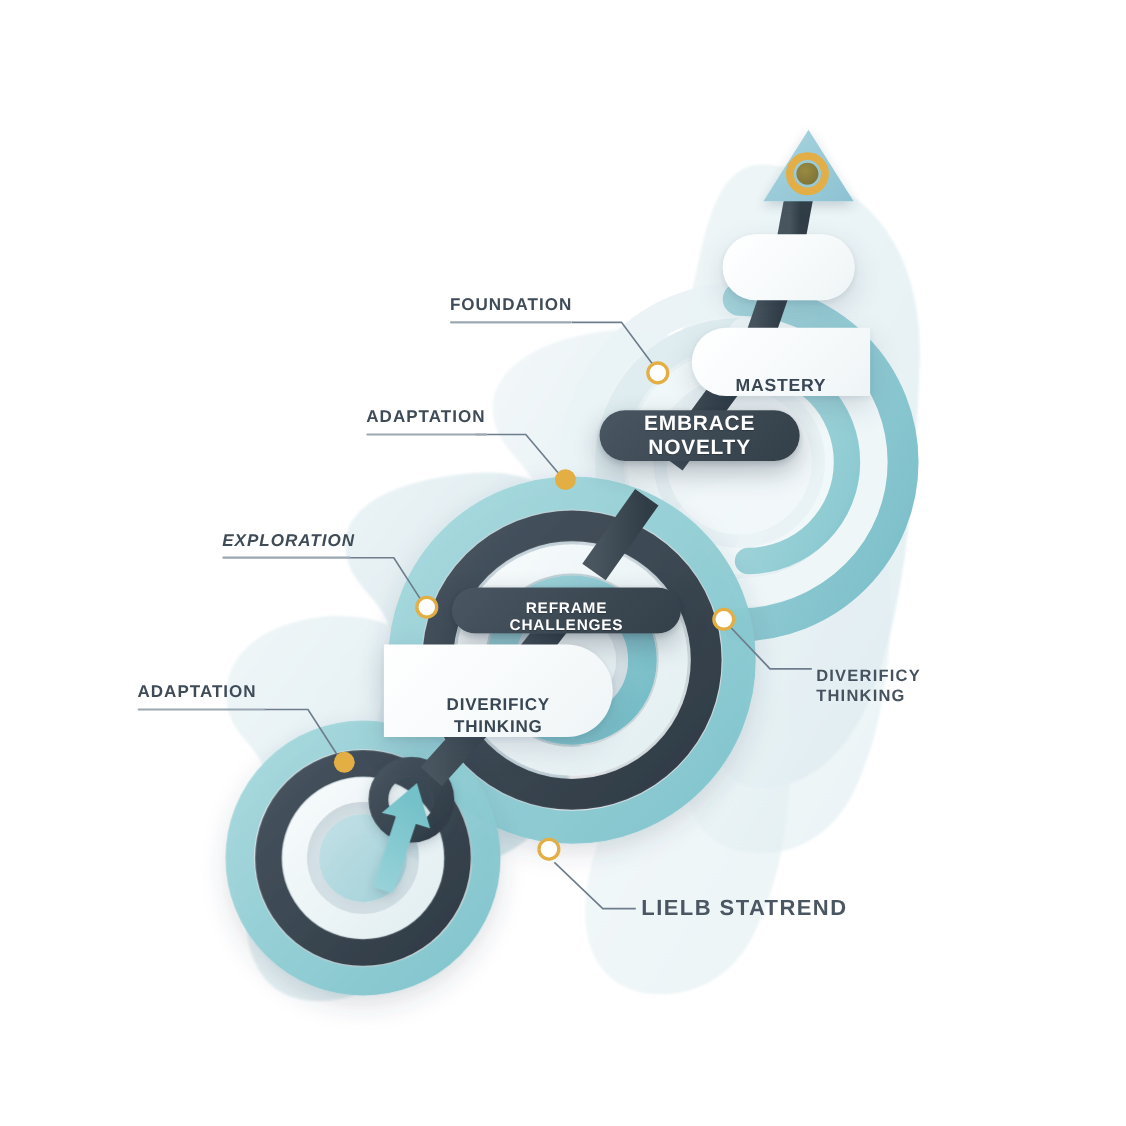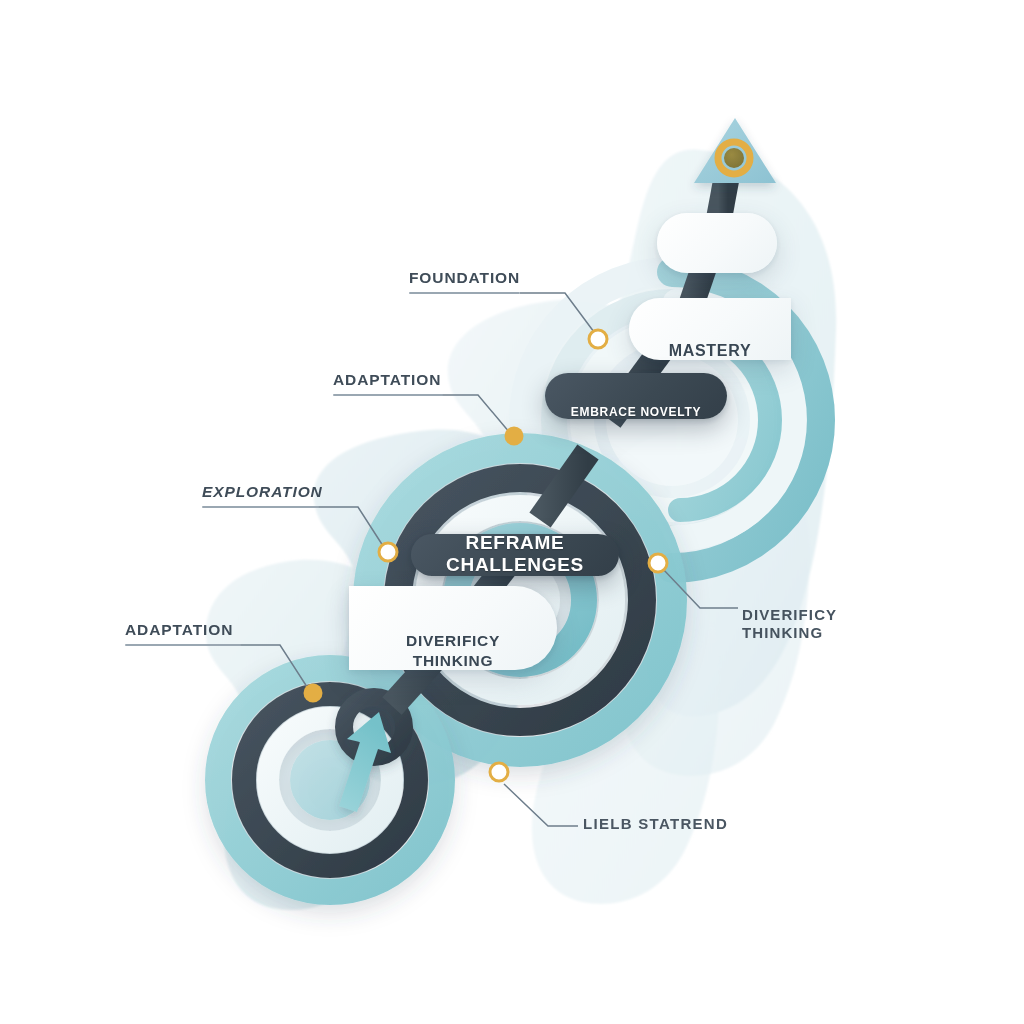--- a/index.html
+++ b/index.html
@@ -43,21 +43,21 @@
   }
   .callout.right .callout-text {
     letter-spacing: 0.8px;
   }
   .callout.plain .callout-text {
     font-size: 15px;
     letter-spacing: 1.1px;
     color: #46535f;
   }
   .callout.blurry .callout-text {
-    font-size: 15px;
+    font-size: 20px;
     letter-spacing: 1.3px;
     color: #4a5662;
     filter: blur(0.45px);
   }
   
   .chip {
     position: absolute;
     display: flex;
     align-items: flex-end;
     justify-content: center;
@@ -246,26 +246,26 @@
   </svg>
 
   <div class="chip chip-light" style="left:657px; top:213px; width:120px; height:60px; border-radius:30px;">
     <span class="lines"></span>
   </div>
 
   <div class="chip chip-light" style="left:629px; top:298px; width:162px; height:62px; border-radius:31px 0 0 31px; font-size:16px;">
     <span class="lines">MASTERY</span>
   </div>
 
-  <div class="chip chip-dark" style="left:545px; top:373px; width:182px; height:46px; border-radius:23px; font-size:12px;">
+  <div class="chip chip-dark" style="left:545px; top:373px; width:182px; height:46px; border-radius:23px; font-size:19px;">
     <span class="lines">EMBRACE NOVELTY</span>
   </div>
 
 
-  <div class="chip chip-dark" style="left:411px; top:534px; width:208px; height:42px; border-radius:21px; font-size:19px;">
+  <div class="chip chip-dark" style="left:411px; top:534px; width:208px; height:42px; border-radius:21px; font-size:14px;">
     <span class="lines">REFRAME CHALLENGES</span>
   </div>
 
   <div class="chip chip-light" style="left:349px; top:586px; width:208px; height:84px; border-radius:0 42px 42px 0; font-size:15.5px;">
     <span class="lines">
       <div>DIVERIFICY</div>
       <div>THINKING</div>
     </span>
   </div>
 

